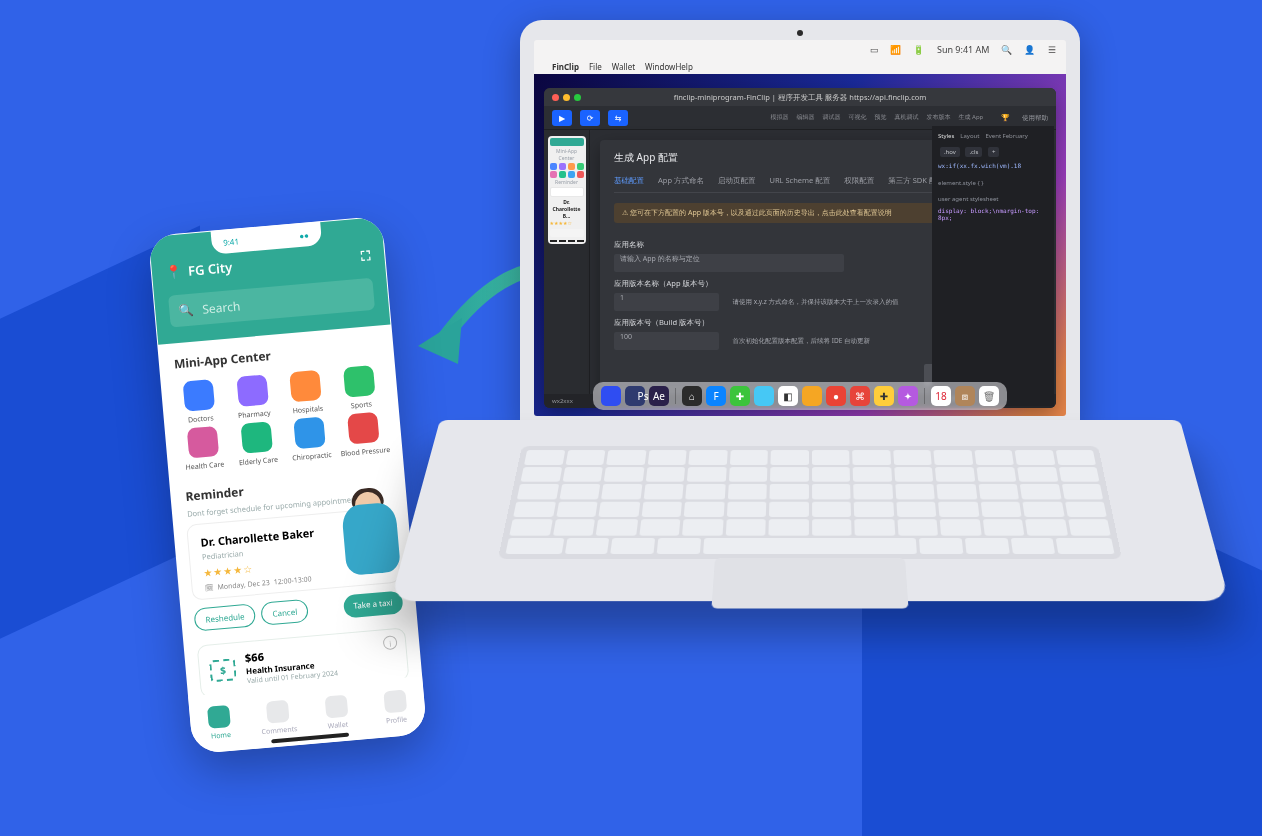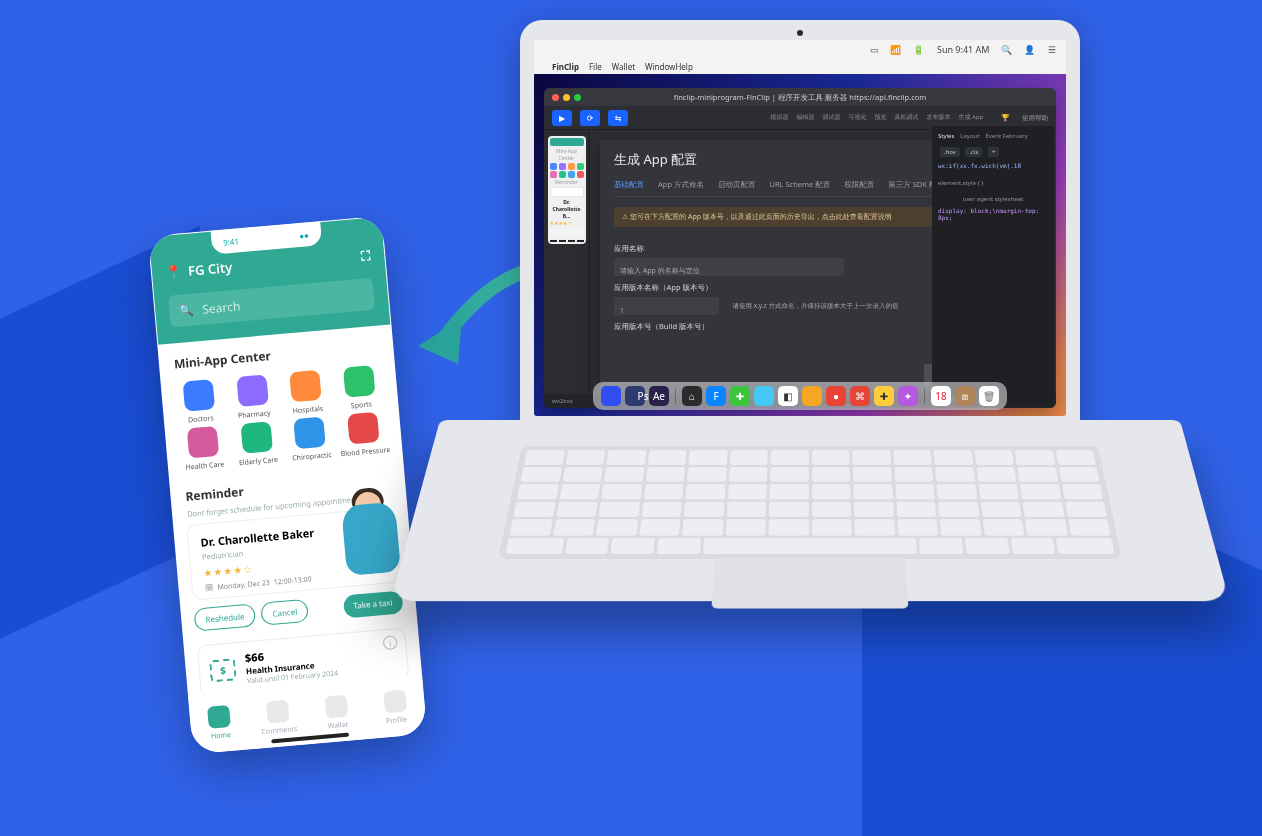--- a/index.html
+++ b/index.html
@@ -73,26 +73,26 @@
 .mp-head{height:8px;background:#30a994;border-radius:2px;margin-bottom:2px}
 .mp-row{display:flex;gap:2px;margin:1px 0}
 .mp-dot{width:7px;height:7px;border-radius:2px}
 .mp-tabs{display:flex;gap:2px;margin-top:3px}
 .mp-tabs span{width:8px;height:2px;background:#222}
 .mp-name{font-size:5px;color:#9aa0a9;text-align:center}
 
 .ide-center{flex:1;position:relative}
 .cfg{position:absolute;inset:10px 10px 12px 10px;background:#33353a;border-radius:4px;padding:10px 14px 10px;display:flex;flex-direction:column;box-shadow:0 6px 18px rgba(0,0,0,.35)}
 .cfg-x{position:absolute;top:10px;right:10px;width:14px;height:14px;background:#44464c;border-radius:3px;display:flex;align-items:center;justify-content:center;font-size:8px;color:#ddd;cursor:pointer}
-.cfg-title{font-size:13px;color:#e8e9ec;margin-bottom:10px}
+.cfg-title{font-size:10px;color:#e8e9ec;margin-bottom:10px}
 .cfg-tabs{display:flex;gap:14px;font-size:7.5px;color:#9c9ea5;border-bottom:1px solid #43454b;padding-bottom:6px;margin-bottom:10px}
 .cfg-tabs .act{color:#5e9bff}
 .warn{background:#4d4030;color:#e2c996;font-size:7px;padding:5px 8px;border-radius:3px;margin-bottom:10px}
 .fld-lbl{font-size:7.5px;color:#d5d7db;margin-top:6px}
-.fld-inp{height:18px;width:55%;background:#3e4046;border-radius:2px;margin-top:4px;padding:0 6px;font-size:7px;color:#a6a8af;display:flex;align-items:flex-end}
+.fld-inp{height:18px;width:55%;background:#3e4046;border-radius:2px;margin-top:4px;padding:0 6px;font-size:7px;color:#a6a8af;display:flex;align-items:flex-start}
 .fld-hint2{font-size:6.5px;color:#a6a8af;margin-top:4px;padding-left:4px}
 .cfg-foot{margin-top:auto;display:flex;gap:8px;justify-content:flex-end}
 .btn{font-size:8px;padding:5px 16px;border-radius:2px;cursor:pointer}
 .btn.sec{background:#4c4e54;color:#e2e3e7}
 .btn.pri{background:#2f6ff0;color:#fff}
 .status{position:absolute;left:0;right:0;bottom:0;height:14px;background:#232428;font-size:6px;color:#97999e;display:flex;align-items:center;padding:0 8px;gap:14px}
 
 
 .devside{position:absolute;right:12px;top:52px;width:122px;height:280px;font-size:6px;color:#cdd1d8;background:#1f2024;padding:6px 6px 0}
 .devside .dtabs{display:flex;gap:6px;color:#8d8f96;margin-bottom:6px}
@@ -337,20 +337,26 @@
 
               <div class="fld-lbl">应用版本名称（App 版本号）</div>
               <div style="display:flex;gap:10px;align-items:center">
                 <div class="fld-inp" style="width:25%">
                     <span>1</span>
                   </div>
                 <span class="fld-hint2">请使用 x.y.z 方式命名，并保持该版本大于上一次录入的值</span>
               </div>
 
               <div class="fld-lbl">应用版本号（Build 版本号）</div>
+              <div style="display:flex;gap:10px;align-items:center">
+                <div class="fld-inp" style="width:25%">
+                    <span>100</span>
+                  </div>
+                <span class="fld-hint2">首次初始化配置版本配置，后续将 IDE 自动更新</span>
+              </div>
 
               <div class="cfg-foot">
                 <div class="btn sec">取 消</div>
                 <div class="btn pri">确 定</div>
               </div>
             </div>
           </div>
         </div>
         <div class="status">
           <span>wx2xxx</span>
@@ -364,21 +370,21 @@
             <span style="">Layout</span>
             <span style="">Event February</span>
           </div>
         <div>
           <span class="dbadge">.hov</span>
           <span class="dbadge">.cls</span>
           <span class="dbadge">+</span>
         </div>
         <div class="codeish">wx:if(xx.fx.wich(vm).18</div>
         <div style="margin-top:10px;color:#8c909a">element.style {  }</div>
-        <div style="margin-top:8px;text-align:center;color:#8c909a">user agent stylesheet</div>
+        <div style="margin-top:8px;text-align:left;color:#8c909a">user agent stylesheet</div>
         <div class="codeish" style="color:#c69aff">display: block;\nmargin-top: 8px;</div>
         <div class="devfoot">Console</div>
       </div>
 
       <div class="dock" id="dock">
           <div class="dock-item" style="background: rgb(47, 77, 242);"></div>
           <div class="dock-item" style="background: rgb(47, 59, 111); padding-left: 16px;">Ps</div>
           <div class="dock-item" style="background: rgb(42, 32, 74);">Ae</div>
           <div class="dock-sep"></div>
           <div class="dock-item" style="background: rgb(43, 43, 43);">⌂</div>

